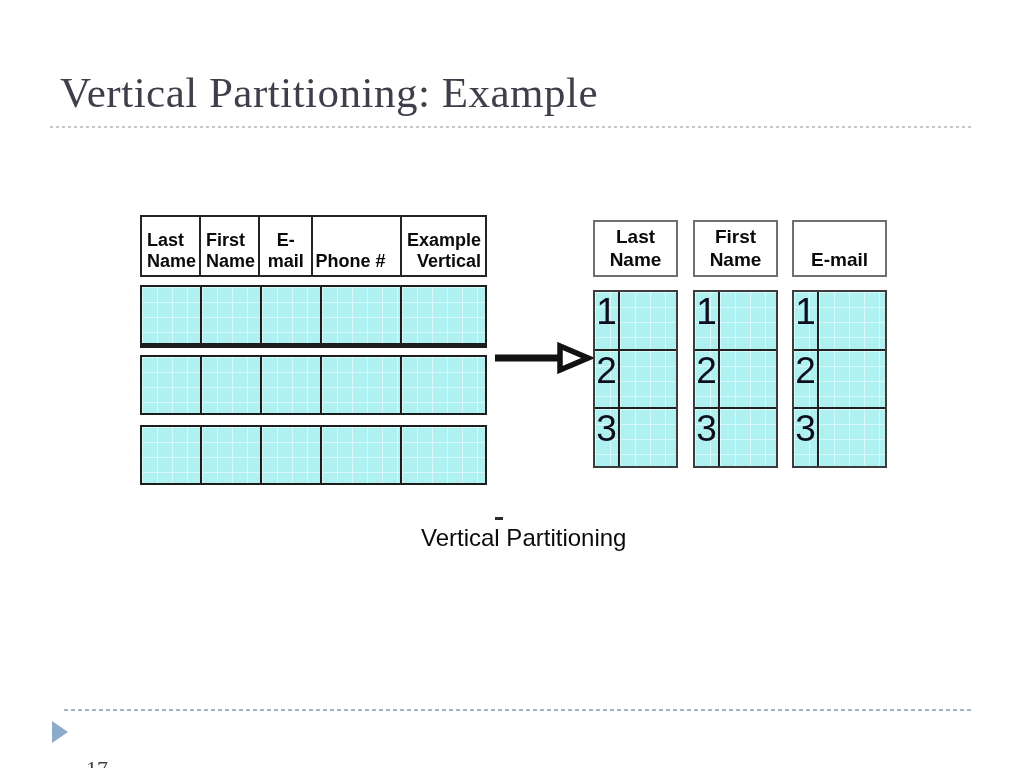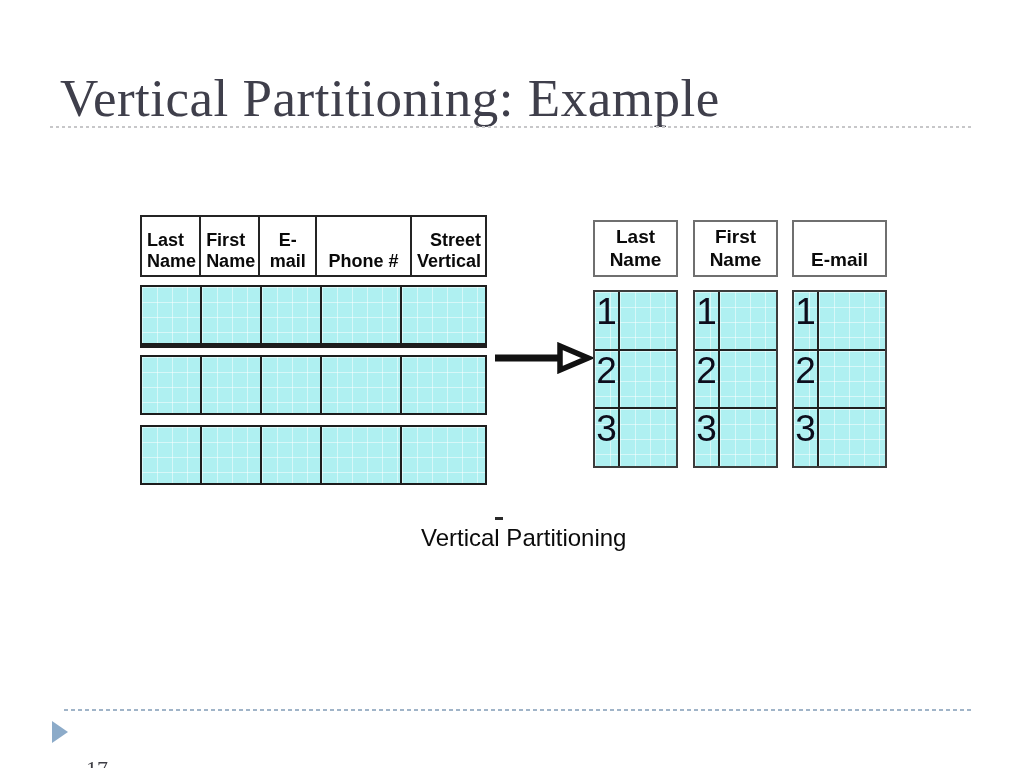--- a/index.html
+++ b/index.html
@@ -4,21 +4,21 @@
 <style>
   * { margin:0; padding:0; box-sizing:border-box; }
   html,body { width:1024px; height:768px; background:#ffffff; overflow:hidden; }
   body { font-family:"Liberation Sans", sans-serif; position:relative; }
   .slide { position:absolute; left:0; top:0; width:1024px; height:768px; background:#ffffff; }
 
   
   .slide-title {
     position:absolute; left:60px; top:68px;
     font-family:"Liberation Serif", serif;
-    font-size:53px; color:#3f3f4b; letter-spacing:0.5px;
+    font-size:43px; color:#3f3f4b; letter-spacing:0.5px;
     white-space:nowrap;
   }
   .title-rule {
     position:absolute; left:50px; top:126px; width:924px; height:2px;
     background:repeating-linear-gradient(to right, #c7c7c9 0 3px, transparent 3px 6px);
   }
 
   
   .src-header {
     position:absolute; left:140px; top:215px; width:347px; height:62px;
@@ -26,21 +26,21 @@
   }
   .src-header .hcell {
     display:flex; flex-direction:column; justify-content:flex-end;
     padding:2px 3px 3px 5px; border-right:2px solid #242424;
     font-weight:bold; font-size:18px; line-height:1.18; color:#0a0a0a;
   }
   .src-header .hcell:last-child { border-right:none; }
   .hcell.c0 { width:62px; text-align:left; }
   .hcell.c1 { width:60px; text-align:left; }
   .hcell.c2 { width:60px; text-align:center; padding-left:2px; padding-right:2px; }
-  .hcell.c3 { width:100px; text-align:center; padding-left:2px; padding-right:2px; }
+  .hcell.c3 { width:100px; text-align:left; padding-left:2px; padding-right:2px; }
   .hcell.c4 { flex:1; text-align:right; padding-right:4px; }
 
   .cyan-fill {
     background-color:#aff0f1;
     background-image:
       repeating-linear-gradient(to right,  rgba(255,255,255,0.5) 0 1px, transparent 1px 15px),
       repeating-linear-gradient(to bottom, rgba(255,255,255,0.5) 0 1px, transparent 1px 15px);
   }
 
   .src-band {
@@ -127,21 +127,21 @@
     </div>
     <div class="hcell c2">
       <span></span>
       <span>E-mail</span>
     </div>
     <div class="hcell c3">
       <span></span>
       <span>Phone #</span>
     </div>
     <div class="hcell c4">
-      <span>Street</span>
+      <span>Example</span>
       <span>Vertical</span>
     </div>
   </div>
 
   <div class="src-band b0 cyan-fill">
     <div class="bcell c0 cyan-fill"></div>
     <div class="bcell c1 cyan-fill"></div>
     <div class="bcell c2 cyan-fill"></div>
     <div class="bcell c3 cyan-fill"></div>
     <div class="bcell c4 cyan-fill"></div>

